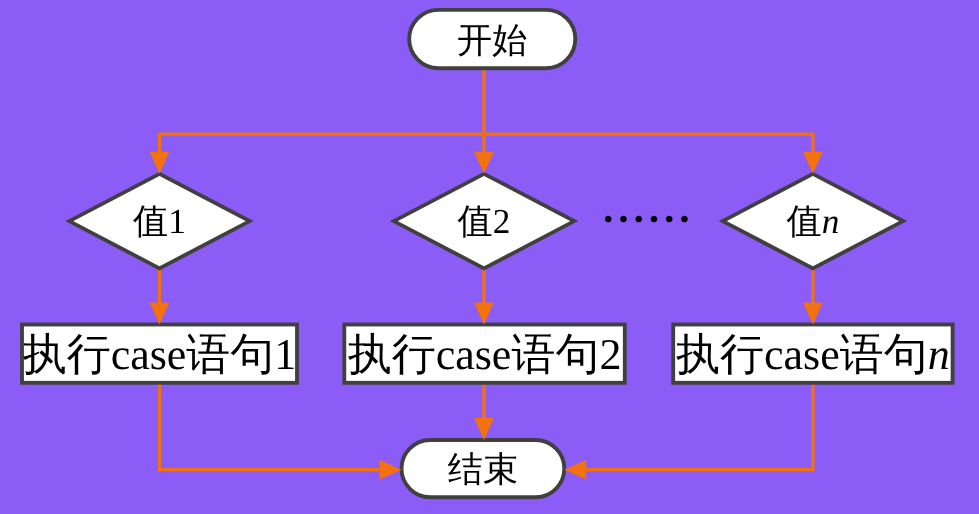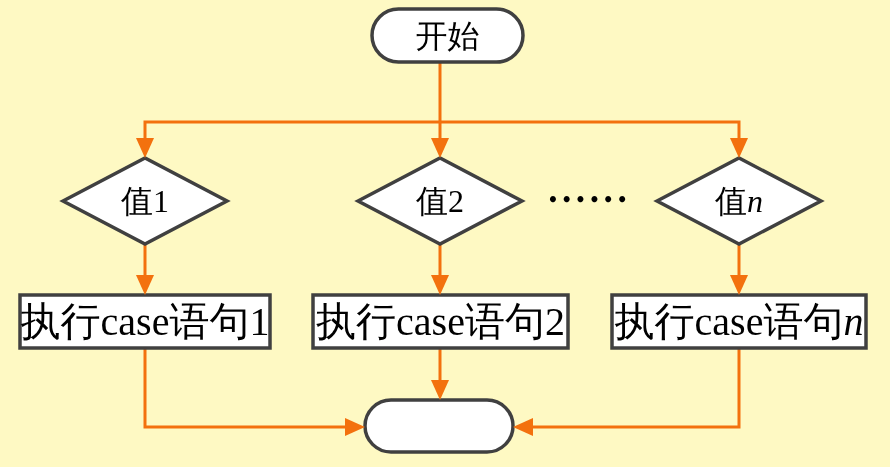--- a/index.html
+++ b/index.html
@@ -4,21 +4,21 @@
 <style>
   html, body {
     margin: 0;
     padding: 0;
     background: #FFFFFF;
   }
   .stage {
     position: relative;
     width: 890px;
     height: 467px;
-    background: #fef9c3;
+    background: #8b5cf6;
     overflow: hidden;
     font-family: "Liberation Serif", "DejaVu Serif", serif;
   }
   .stage svg {
     position: absolute;
     left: 0;
     top: 0;
   }
   .connector {
     stroke: #F3710E;
@@ -120,14 +120,17 @@
   <div class="lbl fs-process" style="left:313px; top:295px; width:255px; height:53px;">
     <span>执行case语句</span>
       <span>2</span>
   </div>
 
   <div class="lbl fs-process" style="left:612px; top:295px; width:254px; height:53px;">
     <span>执行case语句</span>
       <span style="font-style: italic;">n</span>
   </div>
 
+  <div class="lbl fs-terminator" style="left:365px; top:400px; width:148px; height:52px;">
+    <span>结束</span>
+  </div>
 
 </div>
 
 </body></html>

